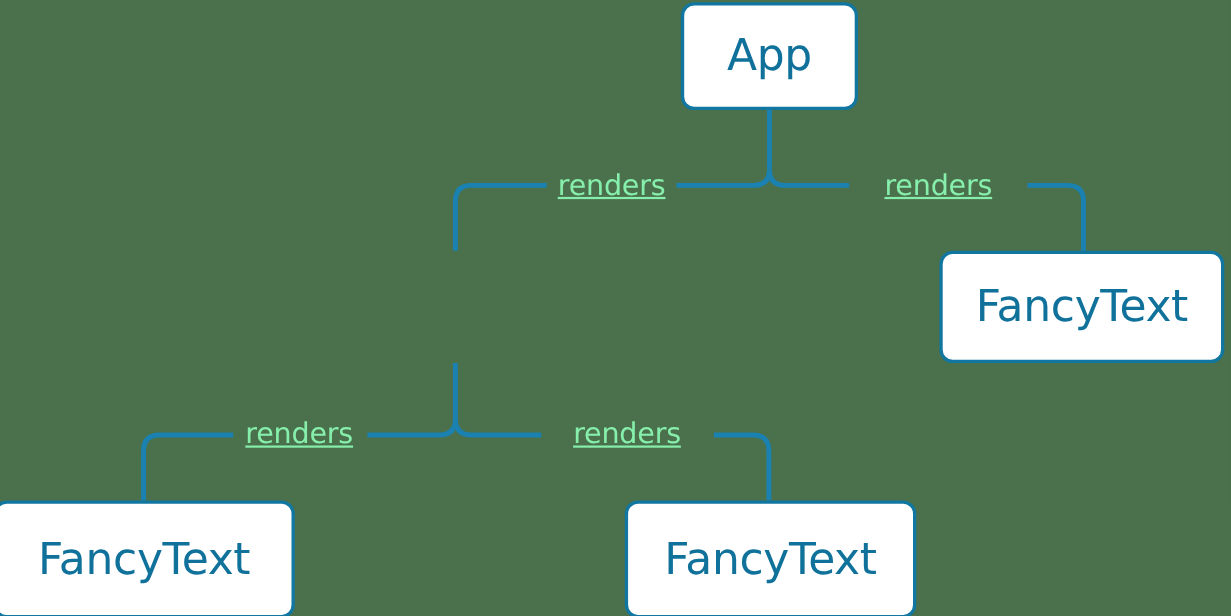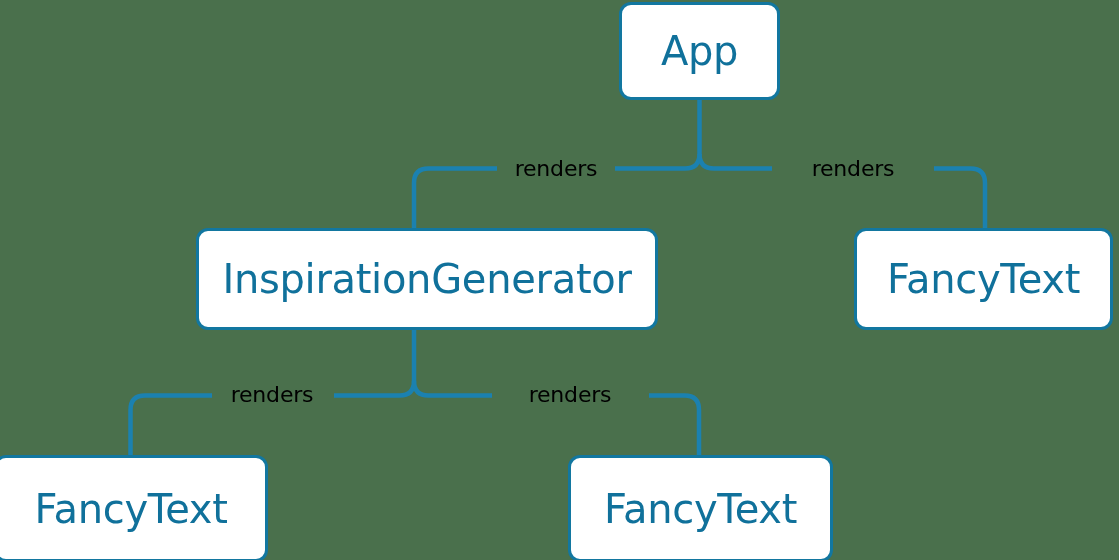--- a/index.html
+++ b/index.html
@@ -55,28 +55,29 @@
   #node-inspiration .node-label{ font-size: 40px; }
   #node-fancytext-right { left: 854px; top: 228px; width: 259px; height: 102px; }
   #node-fancytext-right .node-label { font-size: 40px; }
   #node-fancytext-left  { left: -6px; top: 455px; width: 274px; height: 107px; }
   #node-fancytext-left .node-label  { font-size: 40px; }
   #node-copyright  { left: 568px; top: 455px; width: 265px; height: 107px; }
   #node-copyright .node-label  { font-size: 40px; }
 
   .edge-label {
     position: absolute;
-    color: #000000;
+    color: #86efac;
     font-family: "DejaVu Sans", sans-serif;
-    font-size: 22px;
+    font-size: 26px;
     font-weight: 400;
     letter-spacing: -0.2px;
     line-height: 1;
     transform: translate(-50%, -50%);
     white-space: nowrap;
+    text-decoration: underline;
   }
   #label-app-inspiration { left: 556px; top: 169px; }
   #label-app-fancytext   { left: 853px; top: 169px; }
   #label-ig-fancytext    { left: 272px; top: 395px; }
   #label-ig-copyright    { left: 570px; top: 395px; }
 </style>
 </head>
 <body>
 
 <div id="canvas">
@@ -95,23 +96,20 @@
       <path d="M 212 395.5 L 145 395.5 Q 130.5 395.5 130.5 410 L 130.5 455"></path>
       <path d="M 414 381 Q 414 395.5 428.5 395.5 L 492 395.5"></path>
       <path d="M 649 395.5 L 684.5 395.5 Q 699 395.5 699 410 L 699 455"></path>
     </g>
   </svg>
 
   <div class="node" id="node-app">
     <span class="node-label">App</span>
   </div>
 
-  <div class="node" id="node-inspiration">
-    <span class="node-label">InspirationGenerator</span>
-  </div>
 
   <div class="node" id="node-fancytext-right">
     <span class="node-label">FancyText</span>
   </div>
 
   <div class="node" id="node-fancytext-left">
     <span class="node-label">FancyText</span>
   </div>
 
   <div class="node" id="node-copyright">

